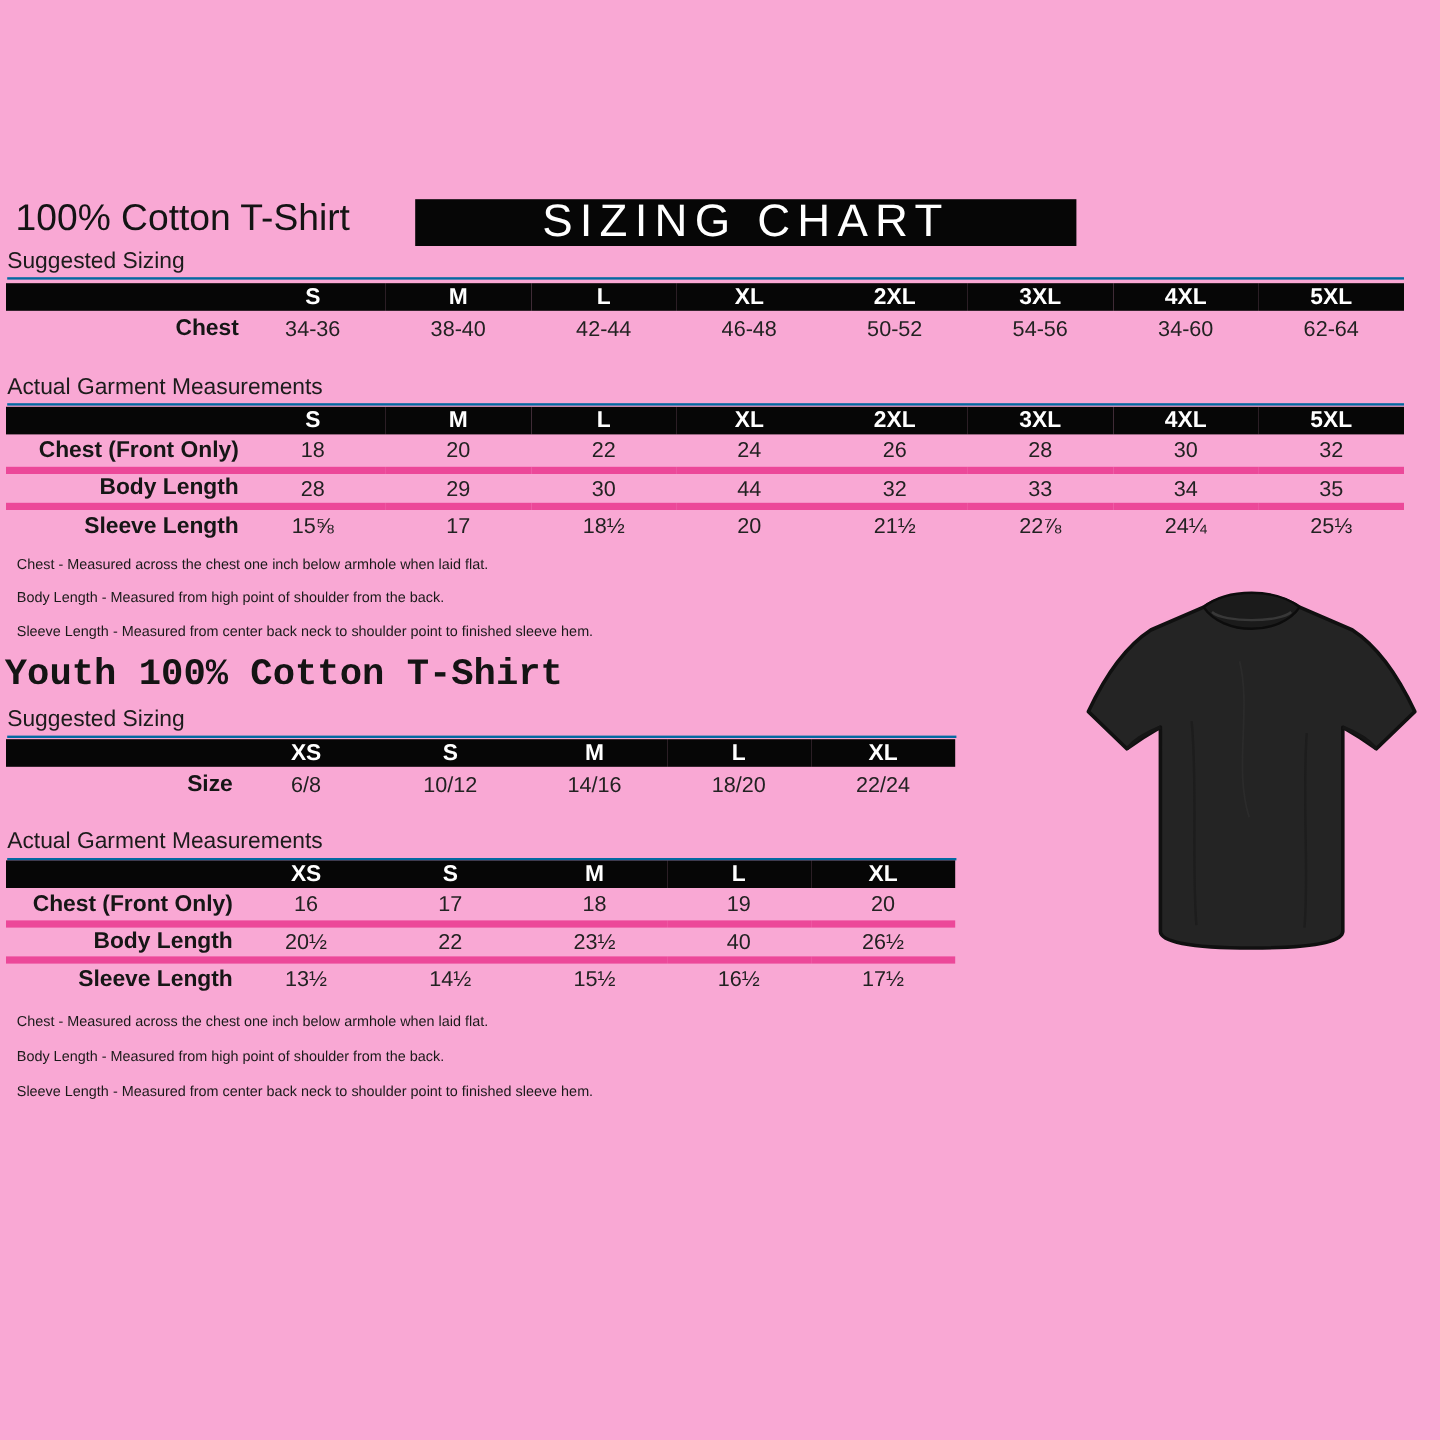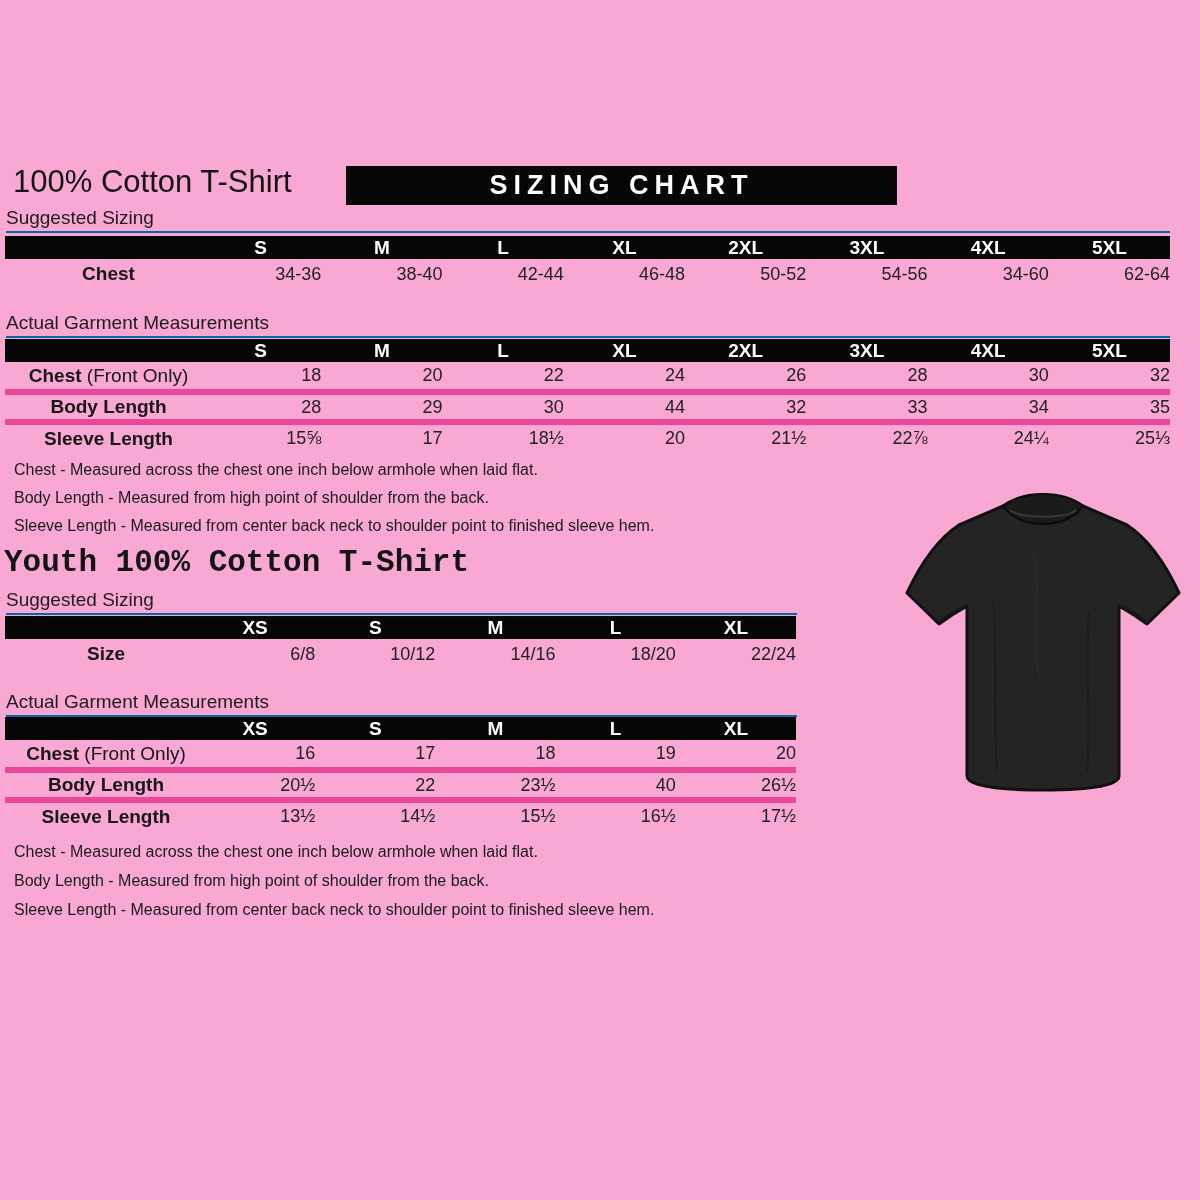--- a/index.html
+++ b/index.html
@@ -8,44 +8,44 @@
     font-family:"Liberation Sans","DejaVu Sans",sans-serif; color:#111;
     overflow:hidden;
   }
   .title {
     position:absolute; font-size:31px; color:#141414; white-space:nowrap;
   }
   .title.bold { font-weight:700;font-family:Liberation Mono, monospace; }
   .banner {
     position:absolute; left:346px; top:166px; width:551px; height:39px;
     background:#060606; color:#ffffff; display:flex; align-items:center;
-    justify-content:center; font-weight:700; font-size:27px; letter-spacing:6px;
+    justify-content:center; font-weight:400; font-size:38px; letter-spacing:6px;
     white-space:nowrap;
   }
   .section-heading {
     position:absolute; font-size:19px; color:#1c1c1c;
     border-bottom:2px solid #0369a1; padding-bottom:2px; white-space:nowrap;
   }
   table.sz {
     position:absolute; border-collapse:collapse; table-layout:fixed;
     font-size:18px; color:#222;
   }
   table.sz thead th {
     background:#060606; color:#ffffff; font-weight:700; font-size:19px;
     height:23px; padding:0; text-align:center;
   }
   table.sz tbody tr { height:30px; }
   table.sz tbody tr + tr { border-top:6px solid #ec4899; }
   table.sz tbody th {
-    text-align:center; padding-left:13px; font-size:19px; font-weight:700;
+    text-align:right; padding-left:13px; font-size:19px; font-weight:700;
     color:#161616; white-space:nowrap;
   }
-  table.sz tbody th .suffix { font-weight:400; }
-  table.sz tbody td { text-align:right; padding:0; }
-  .notes { position:absolute; font-size:16px; color:#1a1a1a; line-height:28px; white-space:nowrap; }
+  table.sz tbody th .suffix { font-weight:700; }
+  table.sz tbody td { text-align:center; padding:0; }
+  .notes { position:absolute; font-size:12px; color:#1a1a1a; line-height:28px; white-space:nowrap; }
   .tshirt { position:absolute; left:893px; top:481px; }
 </style>
 </head>
 <body>
 
 <div class="page">
 
   <div class="title" style="left:13px; top:164px;">100% Cotton T-Shirt</div>
   <div class="banner">SIZING CHART</div>
 

